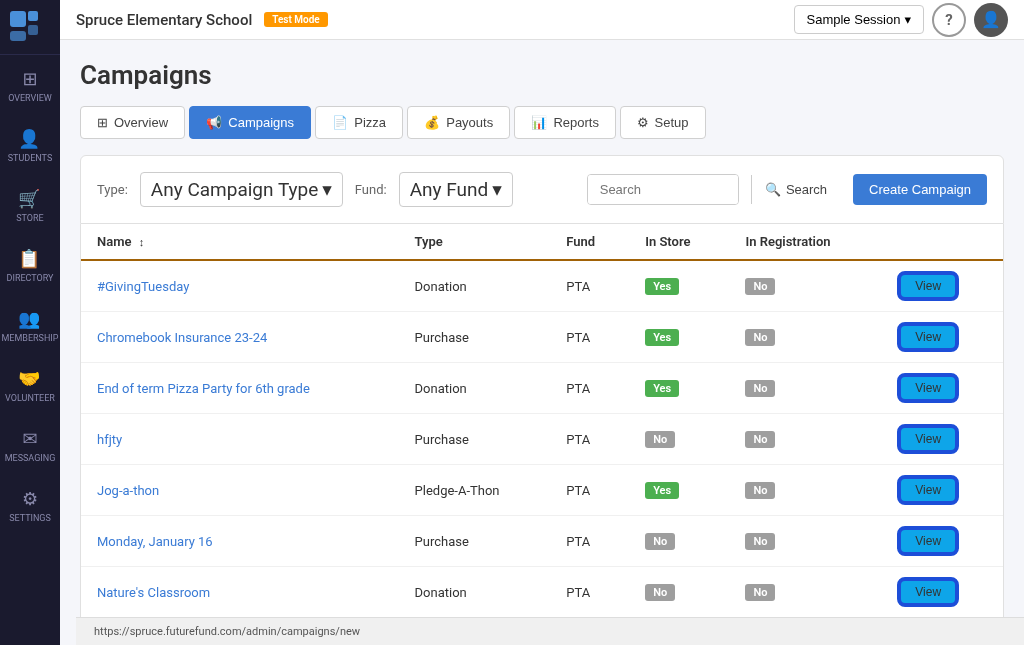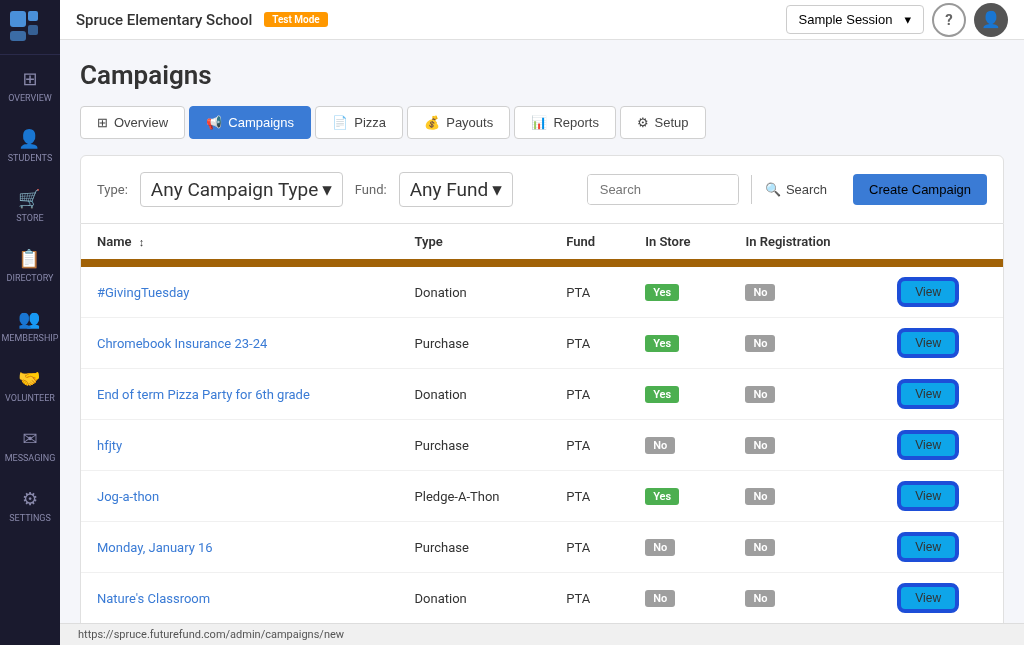--- a/index.html
+++ b/index.html
@@ -80,21 +80,21 @@
     }
     .session-btn {
       background: #fff;
       border: 1px solid #ccc;
       border-radius: 4px;
       padding: 6px 12px;
       font-size: 13px;
       cursor: pointer;
       display: flex;
       align-items: center;
-      gap: 12px;
+      gap: 4px;
     }
     .help-btn {
       width: 34px; height: 34px;
       border-radius: 50%;
       border: 2px solid #999;
       background: #fff;
       display: flex;
       align-items: center;
       justify-content: center;
       font-weight: bold;
@@ -186,21 +186,21 @@
       padding: 7px 14px;
       cursor: pointer;
       font-size: 13px;
       display: flex;
       align-items: center;
       gap: 4px;
       color: #444;
     }
     .create-btn {
       background: #3a7bd5;
-      color: #000000;
+      color: #ffffff;
       border: none;
       border-radius: 4px;
       padding: 8px 16px;
       font-size: 13px;
       cursor: pointer;
       white-space: nowrap;
     }
 
     
     .table-wrap {
@@ -214,21 +214,21 @@
       width: 100%;
       border-collapse: collapse;
     }
     thead th {
       background: #fff;
       padding: 10px 16px;
       text-align: left;
       font-weight: 600;
       font-size: 13px;
       color: #333;
-      border-bottom: 8px solid #a16207;
+      border-bottom: 2px solid #a16207;
     }
     thead th.sortable { cursor: pointer; }
     tbody tr { border-bottom: 1px solid #f0f0f0; }
     tbody tr:last-child { border-bottom: none; }
     tbody td {
       padding: 10px 16px;
       font-size: 13px;
       color: #333;
     }
     .badge {
@@ -247,28 +247,29 @@
       padding: 4px 14px;
       font-size: 12px;
       cursor: pointer;
       color: #333;
     }
     .name-col { color: #3a7bd5; cursor: pointer; }
     .sort-icon { font-size: 11px; margin-left: 4px; }
 
     
     .statusbar {
-      height: 22px;
+      height: 28px;
       background: #f0f0f0;
       border-top: 1px solid #ddd;
       display: flex;
       align-items: center;
       padding: 0 18px;
       font-size: 11px;
       color: #555;
+      margin-left: 16px;
     }
 
     .filter-row {
       background: #fff;
       border: 1px solid #e0e0e0;
       border-radius: 6px 6px 0 0;
       padding: 16px 16px;
       display: flex;
       align-items: center;
       gap: 12px;

